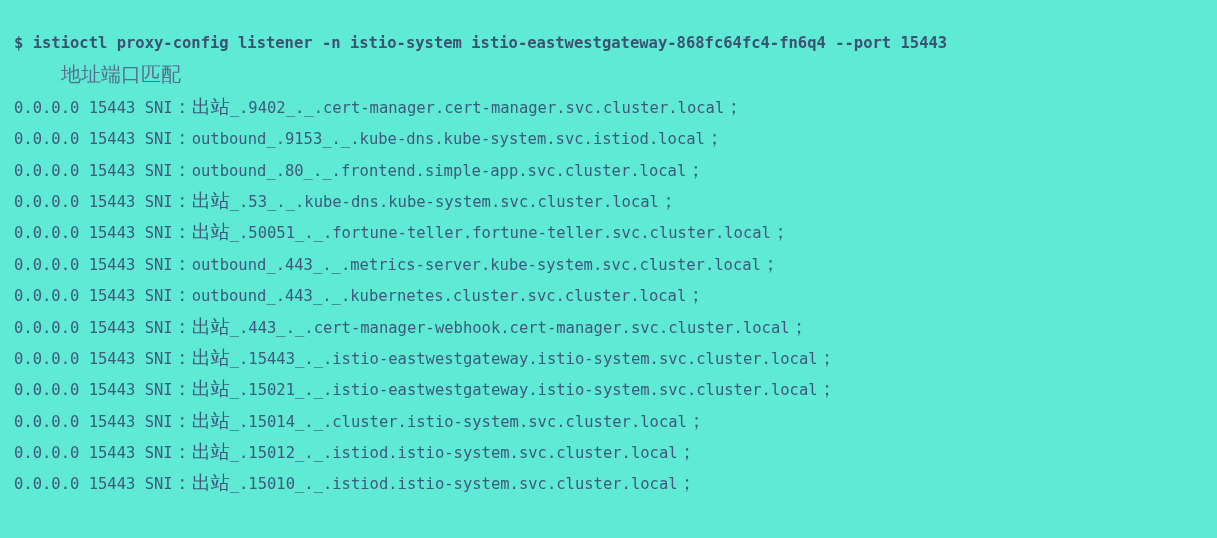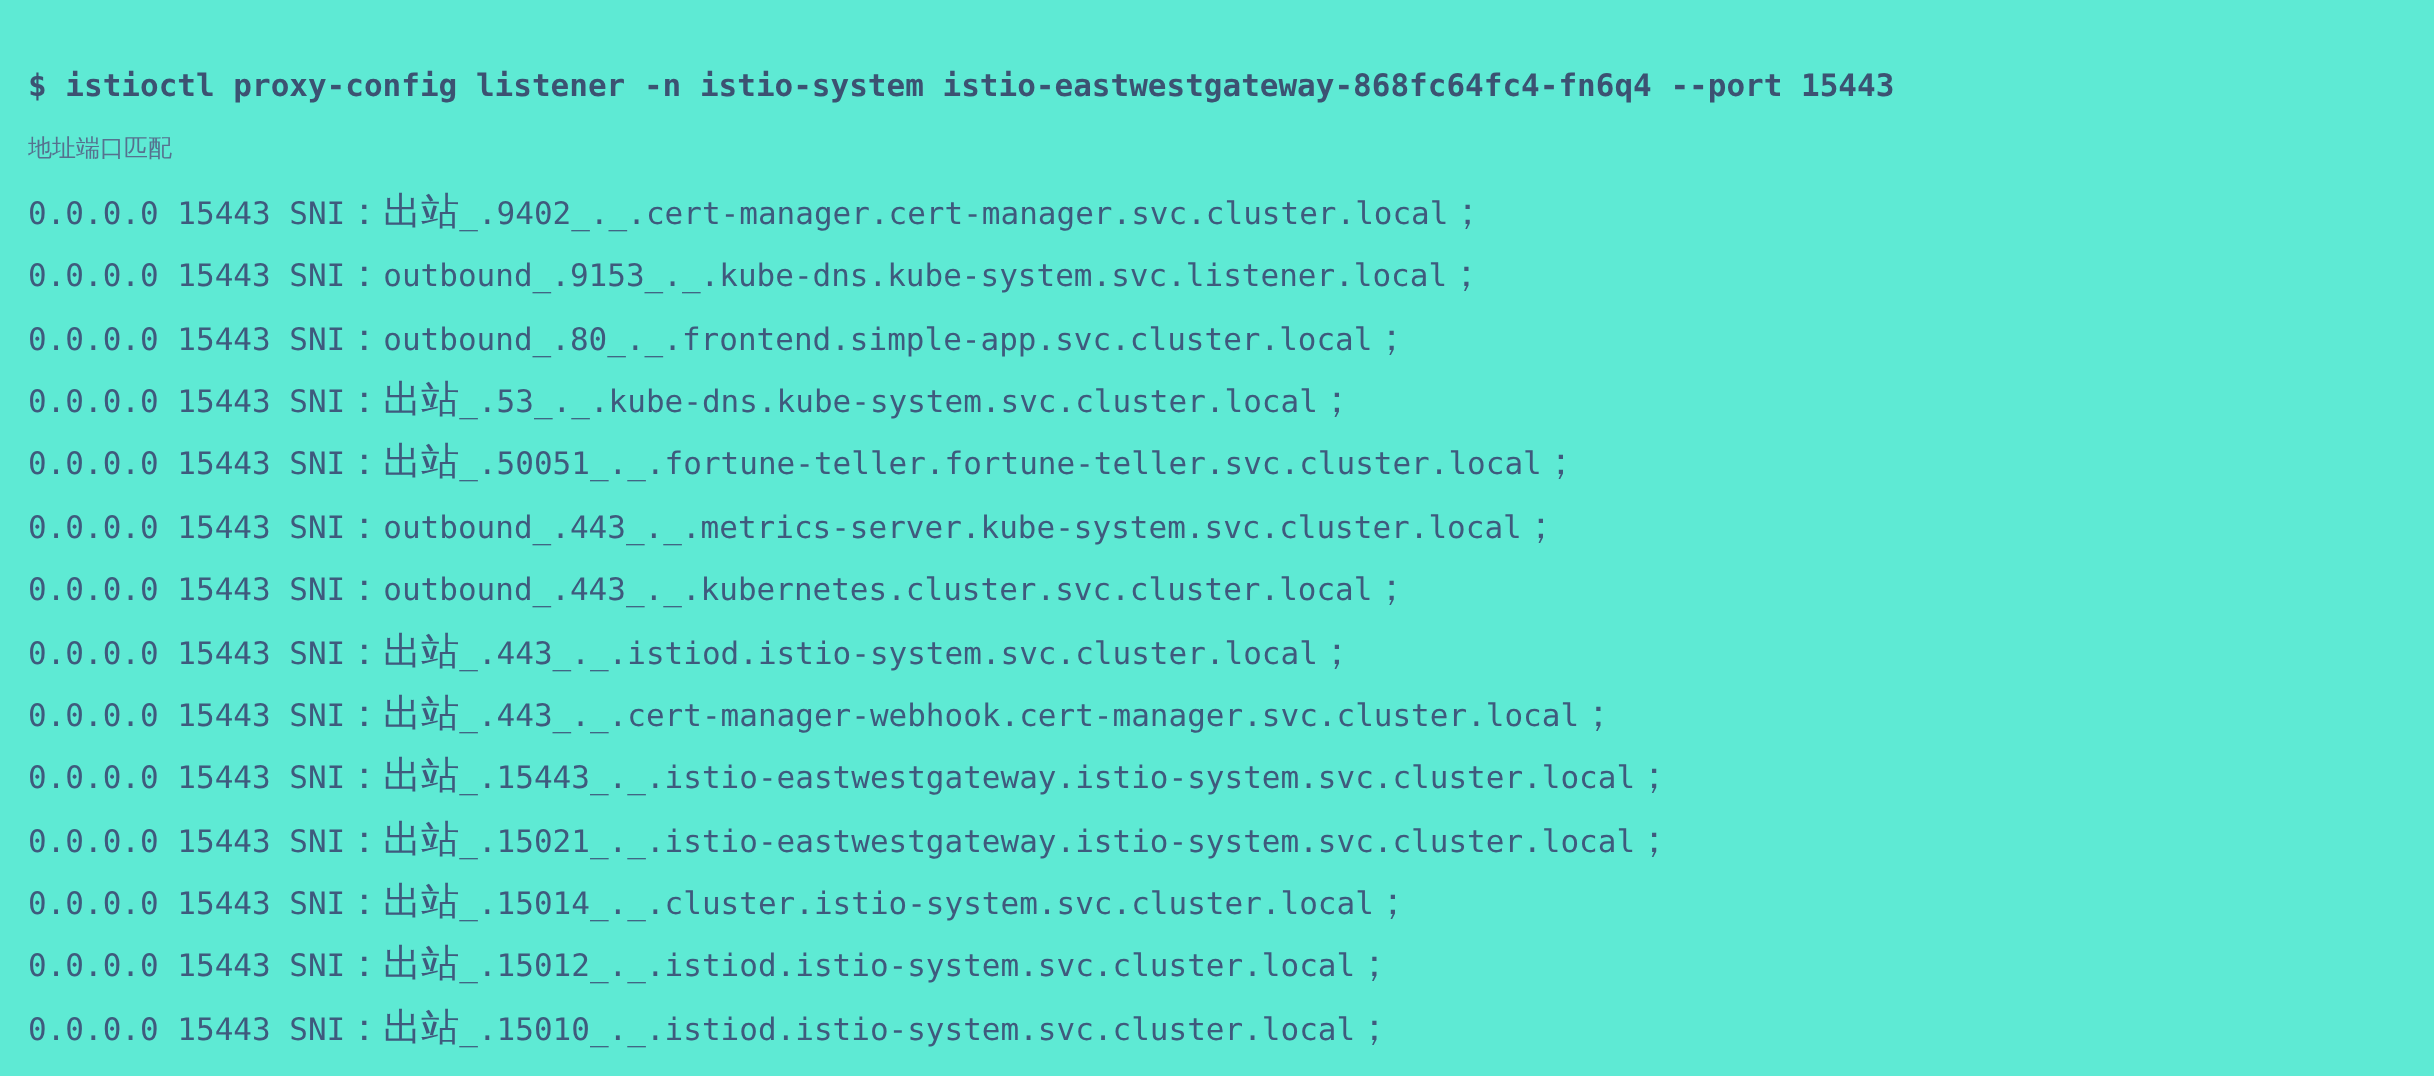--- a/index.html
+++ b/index.html
@@ -36,47 +36,47 @@
   }
 
   .line.cmd {
     color: #3c5272;
     font-weight: 700;
   }
 
   .line.header {
     color: #56718f;
     font-family: "DejaVu Sans", "Liberation Sans", sans-serif;
-    font-size: 12px;
+    font-size: 20px;
+    margin-left: 47px;
   }
 
   
   .cjk {
     font-family: "DejaVu Sans", "Liberation Sans", sans-serif;
     font-size: 19px;
   }
 </style>
 </head>
 <body>
 
 <div id="code-block">
 
   <code class="line cmd">$ istioctl proxy-config listener -n istio-system istio-eastwestgateway-868fc64fc4-fn6q4 --port 15443</code>
 
   <code class="line header">地址端口匹配</code>
 
   <div id="rows">
       <code class="line"><span>0.0.0.0 15443 SNI</span><span class="cjk">：出站</span><span>_.9402_._.cert-manager.cert-manager.svc.cluster.local</span><span class="cjk">；</span></code>
-      <code class="line"><span>0.0.0.0 15443 SNI</span><span class="cjk">：</span><span>outbound_.9153_._.kube-dns.kube-system.svc.listener.local</span><span class="cjk">；</span></code>
+      <code class="line"><span>0.0.0.0 15443 SNI</span><span class="cjk">：</span><span>outbound_.9153_._.kube-dns.kube-system.svc.istiod.local</span><span class="cjk">；</span></code>
       <code class="line"><span>0.0.0.0 15443 SNI</span><span class="cjk">：</span><span>outbound_.80_._.frontend.simple-app.svc.cluster.local</span><span class="cjk">；</span></code>
       <code class="line"><span>0.0.0.0 15443 SNI</span><span class="cjk">：出站</span><span>_.53_._.kube-dns.kube-system.svc.cluster.local</span><span class="cjk">；</span></code>
       <code class="line"><span>0.0.0.0 15443 SNI</span><span class="cjk">：出站</span><span>_.50051_._.fortune-teller.fortune-teller.svc.cluster.local</span><span class="cjk">；</span></code>
       <code class="line"><span>0.0.0.0 15443 SNI</span><span class="cjk">：</span><span>outbound_.443_._.metrics-server.kube-system.svc.cluster.local</span><span class="cjk">；</span></code>
       <code class="line"><span>0.0.0.0 15443 SNI</span><span class="cjk">：</span><span>outbound_.443_._.kubernetes.cluster.svc.cluster.local</span><span class="cjk">；</span></code>
-      <code class="line"><span>0.0.0.0 15443 SNI</span><span class="cjk">：出站</span><span>_.443_._.istiod.istio-system.svc.cluster.local</span><span class="cjk">；</span></code>
       <code class="line"><span>0.0.0.0 15443 SNI</span><span class="cjk">：出站</span><span>_.443_._.cert-manager-webhook.cert-manager.svc.cluster.local</span><span class="cjk">；</span></code>
       <code class="line"><span>0.0.0.0 15443 SNI</span><span class="cjk">：出站</span><span>_.15443_._.istio-eastwestgateway.istio-system.svc.cluster.local</span><span class="cjk">；</span></code>
       <code class="line"><span>0.0.0.0 15443 SNI</span><span class="cjk">：出站</span><span>_.15021_._.istio-eastwestgateway.istio-system.svc.cluster.local</span><span class="cjk">；</span></code>
       <code class="line"><span>0.0.0.0 15443 SNI</span><span class="cjk">：出站</span><span>_.15014_._.cluster.istio-system.svc.cluster.local</span><span class="cjk">；</span></code>
       <code class="line"><span>0.0.0.0 15443 SNI</span><span class="cjk">：出站</span><span>_.15012_._.istiod.istio-system.svc.cluster.local</span><span class="cjk">；</span></code>
       <code class="line"><span>0.0.0.0 15443 SNI</span><span class="cjk">：出站</span><span>_.15010_._.istiod.istio-system.svc.cluster.local</span><span class="cjk">；</span></code>
     </div>
 
 </div>
 

